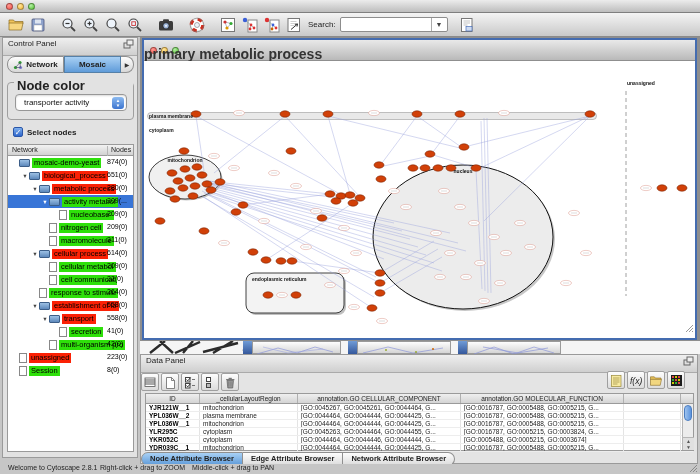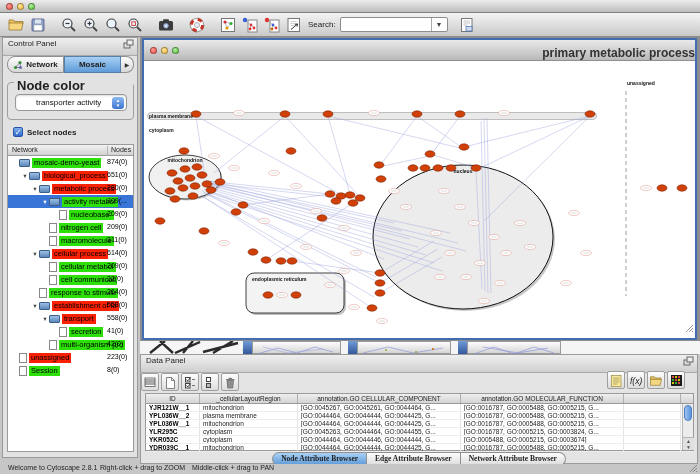--- a/index.html
+++ b/index.html
@@ -45,21 +45,21 @@
   .cp-tab.sel { background:linear-gradient(#a8d0f4,#5f9bd9); border-color:#5580a8; }
   .cp-tab-arrow { width:13px; border:1px solid #8f8f8f; border-left:none; border-radius:0 8px 8px 0;
     background:linear-gradient(#fdfdfd,#d8d8d8); font-size:6px; color:#333; display:flex; align-items:center; justify-content:center; }
 
   .groupbox { position:absolute; left:4px; top:44px; width:127px; height:38px;
     border:1px solid #9f9f9f; border-radius:4px; }
   .groupbox .legend { position:absolute; left:6px; top:-5px; background:#e2e2e2;
     font-size:13px; font-weight:bold; color:#222; padding:0 3px; }
   .combo { position:absolute; left:7px; top:11px; width:112px; height:17px; background:#fff;
     border:1px solid #979797; border-radius:4px; font-size:8px; color:#111;
-    display:flex; align-items:center; padding-left:20px; box-shadow:inset 0 1px 2px rgba(0,0,0,.15); }
+    display:flex; align-items:center; padding-left:8px; box-shadow:inset 0 1px 2px rgba(0,0,0,.15); }
   .combo-step { position:absolute; right:2px; top:2px; width:12px; height:12px; border-radius:3px;
     background:linear-gradient(#8cbaf0,#3b74cf); color:#fff; font-size:4.5px; line-height:5px;
     text-align:center; padding-top:1px; }
 
   .checkrow { position:absolute; left:10px; top:89px; display:flex; align-items:center; gap:4px; }
   .checkbox { width:10px; height:10px; border-radius:2px; background:linear-gradient(#7fb0ee,#2e66cc);
     border:1px solid #2a56a8; color:#fff; font-size:8px; line-height:9px; text-align:center; }
   .checklabel { font-size:8px; font-weight:bold; color:#222; }
 
   .tree-wrap { position:absolute; left:4px; top:106px; width:127px; height:308px;
@@ -79,21 +79,21 @@
   .tlabel.green { background:#2ee00a; }
   .tlabel.red { background:#fb2105; }
   .tcount { position:absolute; left:99px; top:1.5px; font-size:7px; color:#000; background:transparent; }
 
   
   .desktop { position:absolute; left:140px; top:37px; width:560px; height:317px; background:#8e8e8e; overflow:hidden; }
   .net-window { position:absolute; left:2px; top:1px; width:555px; height:302px;
     border:2px solid #446cb0; background:#fff; }
   .net-titlebar { position:relative; height:21px; background:linear-gradient(#e9e9e9,#b9b9b9); border-bottom:1px solid #8f8f8f; }
   .net-titlebar .lights { top:7px; }
-  .net-title { position:absolute; left:0; right:0; top:6px; text-align:right; font-size:12px; font-weight:bold; color:#333; }
+  .net-title { position:absolute; left:0; right:0; top:6px; text-align:left; font-size:14px; font-weight:bold; color:#333; }
   .net-canvas { position:relative; width:551px; height:277px; background:#fff; }
   .grip { position:absolute; right:1px; bottom:1px; }
 
   .fragments { position:absolute; left:0px; top:304px; width:560px; height:13px; background:#f5f5f5; }
   .frag-blue { position:absolute; top:0; width:9px; height:13px; background:linear-gradient(#6f9bd6,#35589c); }
   .frag-body { position:absolute; top:0; height:13px; background:linear-gradient(#fdfdfd,#d5d5d5); border:1px solid #9a9a9a; }
 
   
   .data-panel { position:absolute; left:140px; top:354px; width:558px; height:110px;
     background:#e4e4e4; border:1px solid #9a9a9a; }
@@ -105,21 +105,21 @@
   .dhead { display:flex; height:10px; background:linear-gradient(#efefef,#d4d4d4); border-bottom:1px solid #9a9a9a; }
   .dh { font-size:6.5px; color:#222; text-align:center; border-right:1px solid #b0b0b0; overflow:hidden; line-height:10px; }
   .drow { display:flex; height:8px; border-bottom:0.5px solid #ededed; }
   .dc { font-size:6.5px; color:#222; padding-left:3px; border-right:1px solid #e4e4e4; overflow:hidden; white-space:nowrap; line-height:8px; }
   .dc.id { font-weight:bold; color:#000; }
   .dscroll { position:absolute; right:0; top:10px; bottom:0; width:11px; background:#ececec; border-left:1px solid #b5b5b5; }
   .dthumb { position:absolute; left:1px; top:1px; width:8px; height:16px; border-radius:4px;
     background:linear-gradient(90deg,#9ec3ef,#5b93dd); border:0.5px solid #4a7cc0; }
   .darrows { position:absolute; left:0; bottom:0; width:11px; font-size:5px; color:#555; text-align:center; line-height:6px; background:#e0e0e0; border-top:1px solid #b5b5b5;}
 
-  .dp-tabs { position:absolute; left:0; right:0; top:97px; display:flex; justify-content:center;font-family:Liberation Serif, serif; }
+  .dp-tabs { position:absolute; left:0; right:0; top:97px; display:flex; justify-content:flex-start; }
   .dp-tab { font-size:7.5px; font-weight:bold; color:#222; padding:1px 8px 2px 8px;
     border:1px solid #8f8f8f; border-left:none; background:linear-gradient(#fdfdfd,#dcdcdc); }
   .dp-tab.first { border-left:1px solid #8f8f8f; border-radius:7px 0 0 7px; }
   .dp-tab.last { border-radius:0 7px 7px 0; }
   .dp-tab.sel { background:linear-gradient(#a9d1f5,#5e9ad8); }
 
   
   .statusbar { position:absolute; left:0; top:464px; width:700px; height:10px; background:#c6c6c6; }
   .statusbar span { position:absolute; top:0px; font-size:7px; color:#222; }
   .st1{ left:8px; } .st2{ left:100px; } .st3{ left:192px; }

